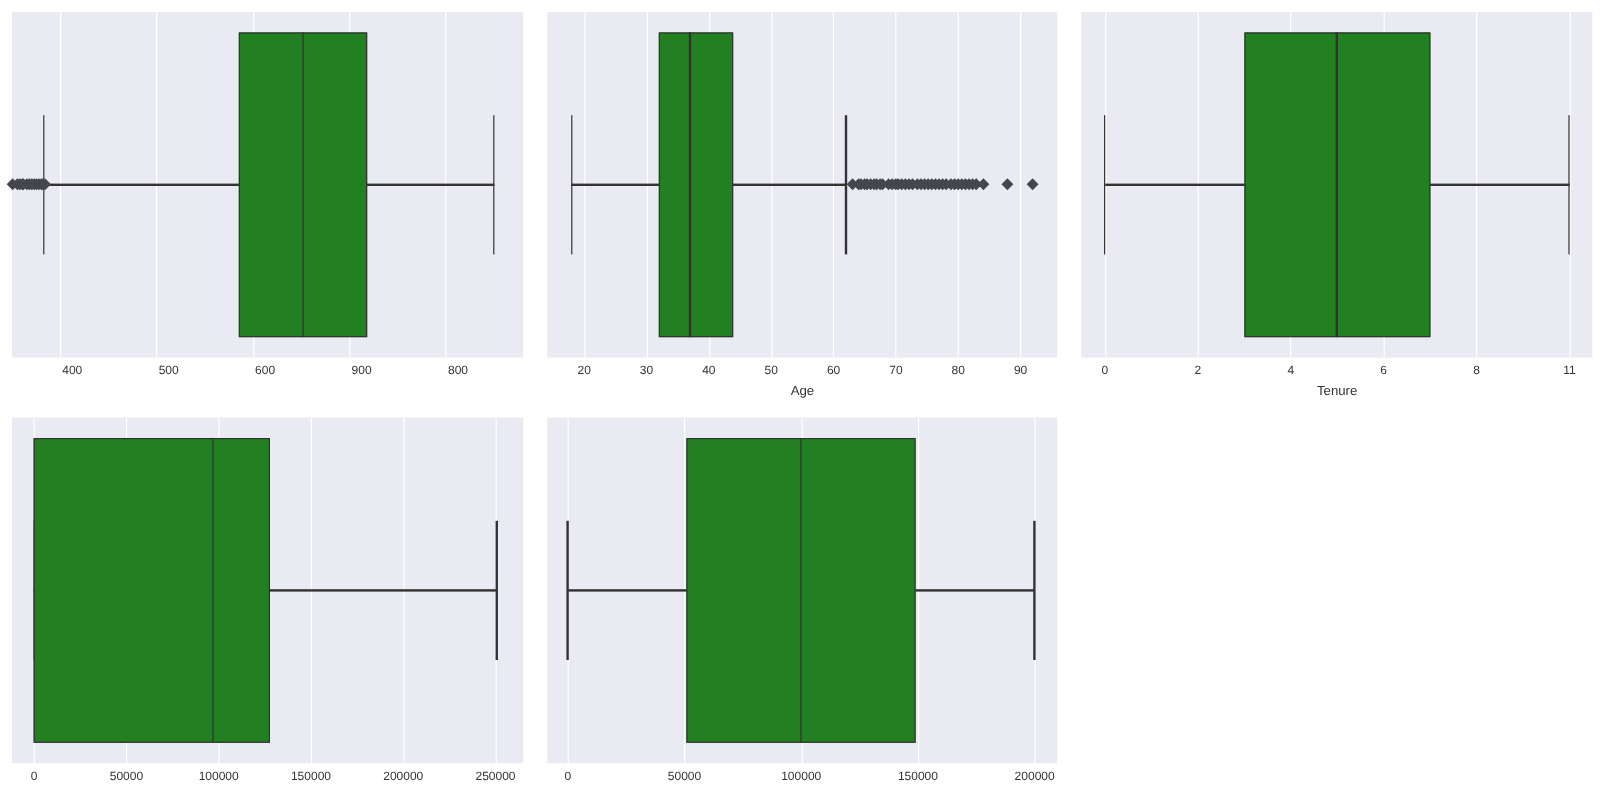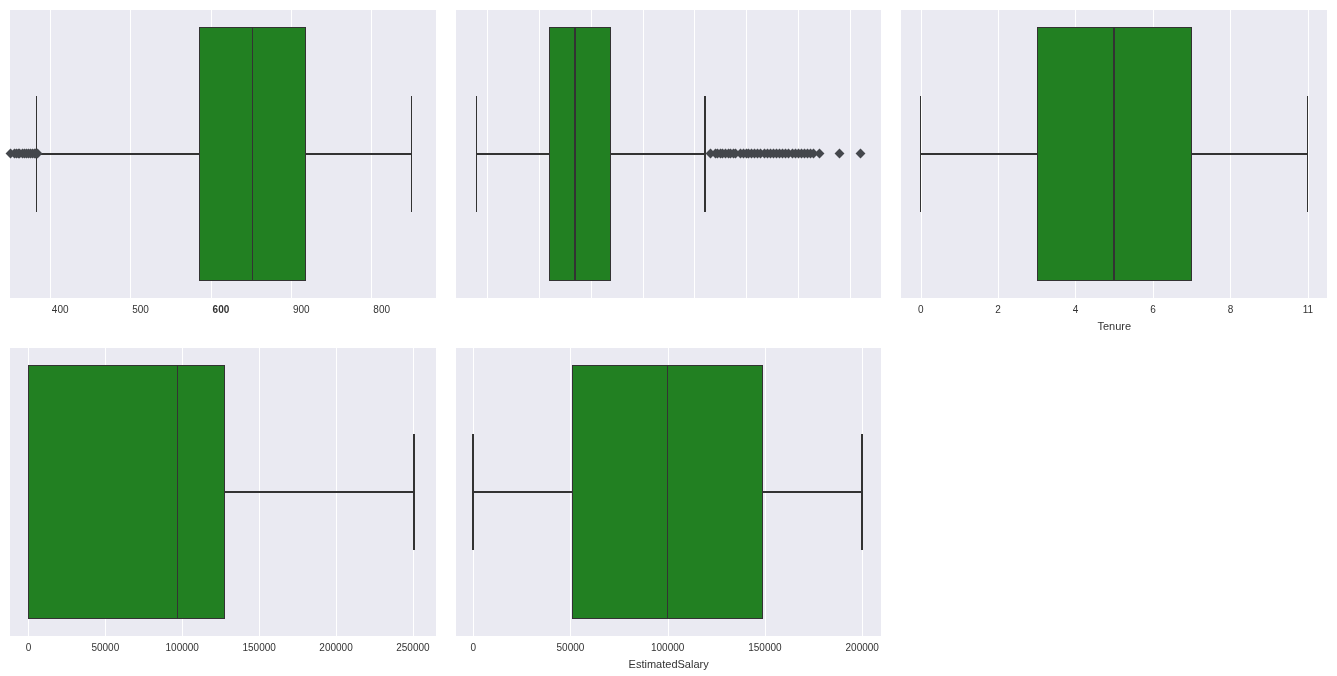--- a/index.html
+++ b/index.html
@@ -48,21 +48,21 @@
           <div class="diamond" style="left: calc(5.28302% - 3.5px);"></div>
           <div class="diamond" style="left: calc(5.66038% - 3.5px);"></div>
           <div class="diamond" style="left: calc(6.03774% - 3.5px);"></div>
           <div class="diamond" style="left: calc(6.41509% - 3.5px);"></div>
         </div>
       </div>
     <div class="axis" style="top: 298px; left: 20px; width: 426px;">
         <div class="tickrow">
           <span class="tick" style="left: 9.43396%;">400</span>
           <span class="tick" style="left: 28.3019%;">500</span>
-          <span class="tick" style="left: 47.1698%; font-weight: bold;">600</span>
+          <span class="tick" style="left: 47.1698%;">600</span>
           <span class="tick" style="left: 66.0377%;">900</span>
           <span class="tick" style="left: 84.9057%;">800</span>
         </div>
       </div>
   </div>
   <div class="cell">
     <div class="plot">
         <div class="gridline" style="left: 7.31707%;"></div>
         <div class="gridline" style="left: 19.5122%;"></div>
         <div class="gridline" style="left: 31.7073%;"></div>
@@ -110,20 +110,33 @@
           <div class="diamond" style="left: calc(81.2195% - 3.5px);"></div>
           <div class="diamond" style="left: calc(81.9512% - 3.5px);"></div>
           <div class="diamond" style="left: calc(82.6829% - 3.5px);"></div>
           <div class="diamond" style="left: calc(83.4146% - 3.5px);"></div>
           <div class="diamond" style="left: calc(84.1463% - 3.5px);"></div>
           <div class="diamond" style="left: calc(85.3659% - 3.5px);"></div>
           <div class="diamond" style="left: calc(90.2439% - 3.5px);"></div>
           <div class="diamond" style="left: calc(95.122% - 3.5px);"></div>
         </div>
       </div>
+    <div class="axis" style="top: 298px; left: 10px; width: 426px;">
+        <div class="tickrow">
+          <span class="tick" style="left: 7.31707%;">20</span>
+          <span class="tick" style="left: 19.5122%;">30</span>
+          <span class="tick" style="left: 31.7073%;">40</span>
+          <span class="tick" style="left: 43.9024%;">50</span>
+          <span class="tick" style="left: 56.0976%;">60</span>
+          <span class="tick" style="left: 68.2927%;">70</span>
+          <span class="tick" style="left: 80.4878%;">80</span>
+          <span class="tick" style="left: 92.6829%;">90</span>
+        </div>
+        <div class="xlabel">Age</div>
+      </div>
   </div>
   <div class="cell">
     <div class="plot">
         <div class="gridline" style="left: 4.54545%;"></div>
         <div class="gridline" style="left: 22.7273%;"></div>
         <div class="gridline" style="left: 40.9091%;"></div>
         <div class="gridline" style="left: 59.0909%;"></div>
         <div class="gridline" style="left: 77.2727%;"></div>
         <div class="gridline" style="left: 95.4545%;"></div>
         <div class="whisker-line" style="top: calc(50% - 0.75px); left: 4.54545%; width: 90.9091%;"></div>
@@ -183,17 +196,16 @@
         <div class="median" style="left: calc(49.7717% - 0.75px); top: 6%; height: 88%;"></div>
       </div>
     <div class="axis" style="top: 298px; left: 10px; width: 426px;">
         <div class="tickrow">
           <span class="tick" style="left: 4.10959%;">0</span>
           <span class="tick" style="left: 26.9406%;">50000</span>
           <span class="tick" style="left: 49.7717%;">100000</span>
           <span class="tick" style="left: 72.6027%;">150000</span>
           <span class="tick" style="left: 95.4338%;">200000</span>
         </div>
-        <div class="xlabel">EstimatedSalary</div>
       </div>
   </div>
   <div class="cell"></div>
 </div>
 
 </body></html>

